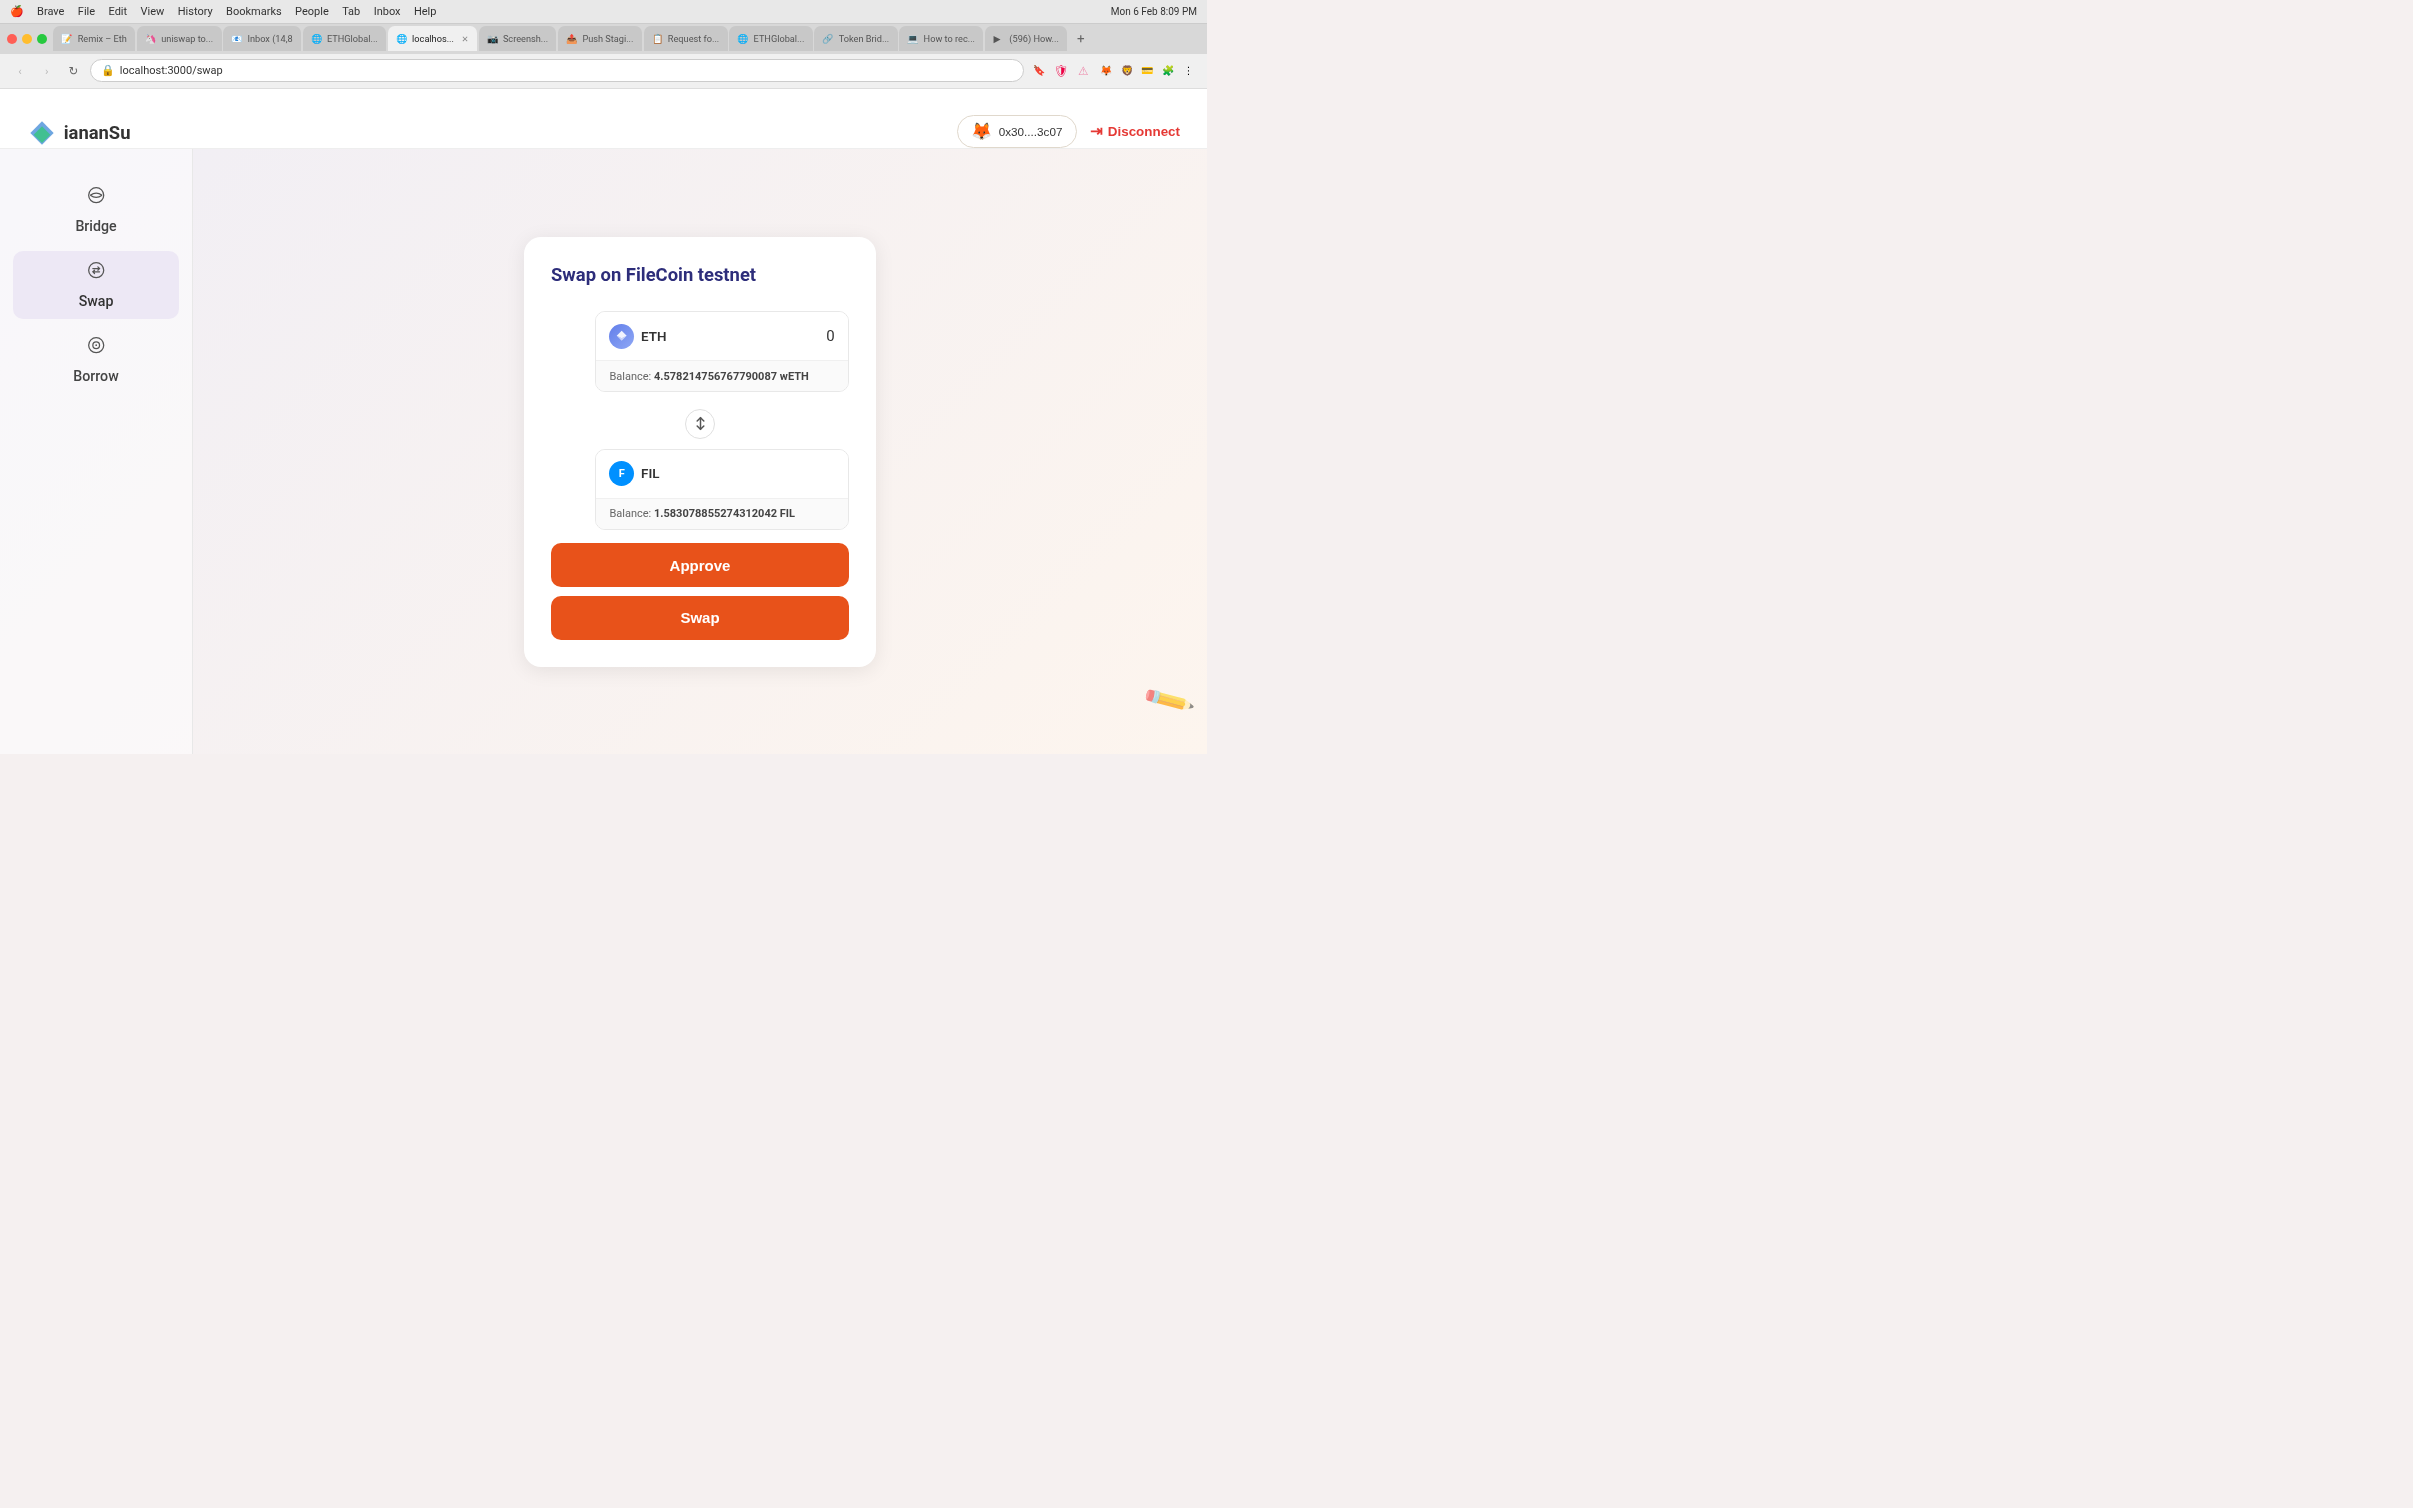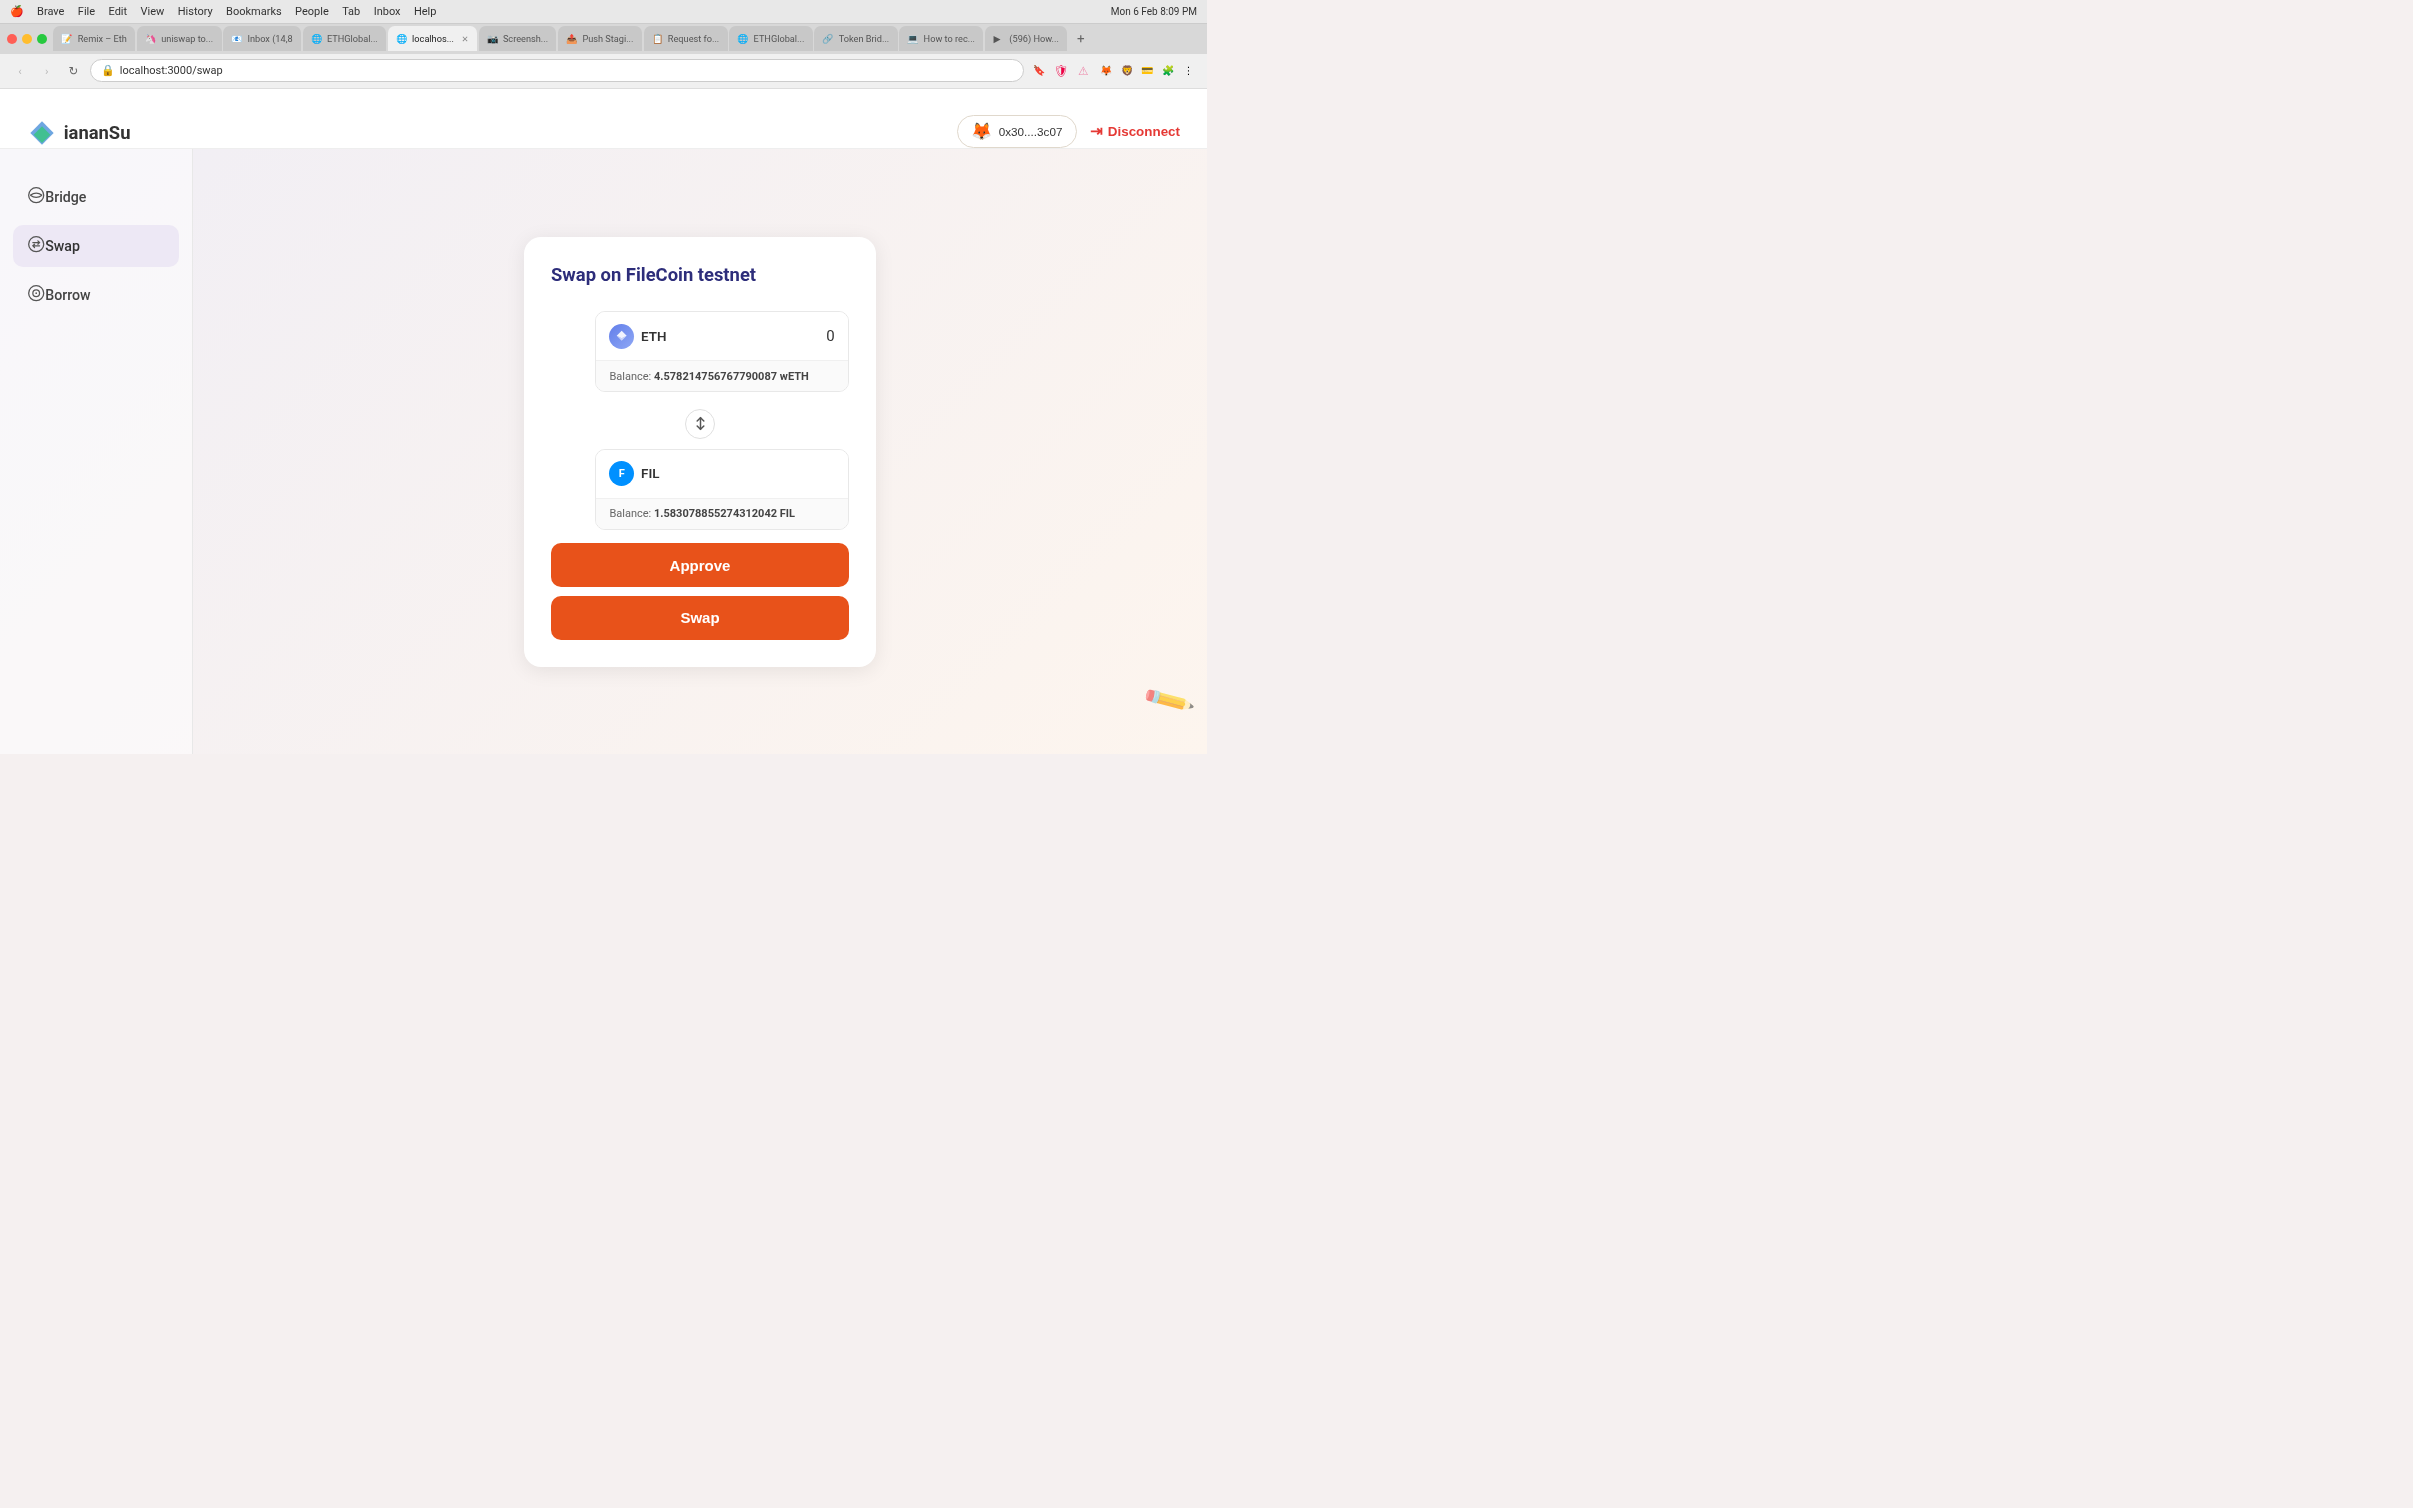--- a/index.html
+++ b/index.html
@@ -165,27 +165,29 @@
       background: rgba(255,255,255,0.5);
       border-right: 0.8px solid #e8e8e8;
       padding: 27px 13.4px;
       display: flex;
       flex-direction: column;
       gap: 6.7px;
     }
     .sidebar-item {
       display: flex;
       align-items: center;
+      gap: 10px;
       padding: 10px 13.4px;
       border-radius: 10px;
       font-size: 14.2px;
       font-weight: 500;
       color: #444;
       cursor: pointer;
       transition: background 0.15s;
+      flex-direction: column;
     }
     .sidebar-item.active {
       background: #ede8f5;
       color: #333;
     }
     .sidebar-item-icon { font-size: 17px; }
 
     
     .content {
       flex: 1;

